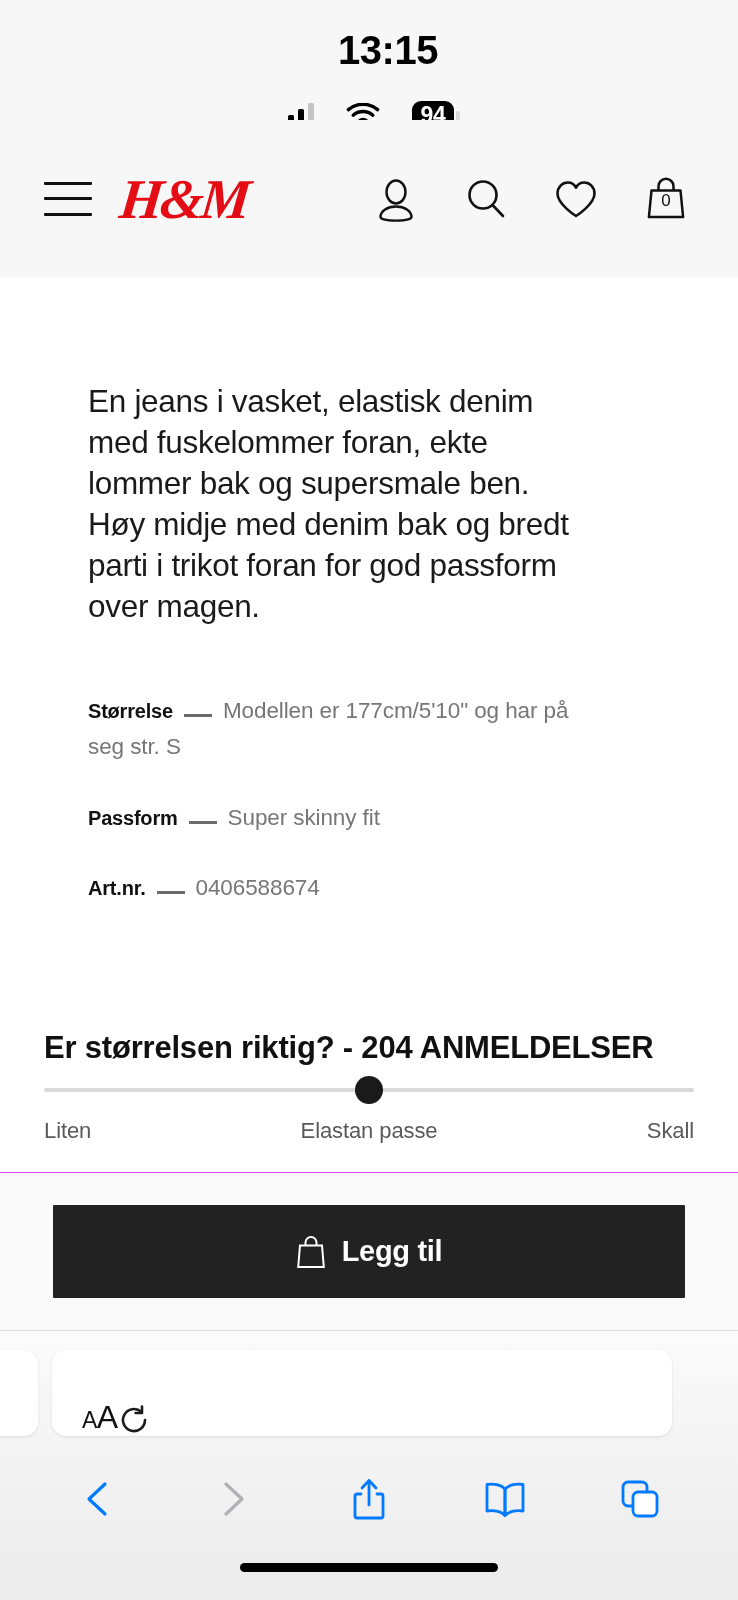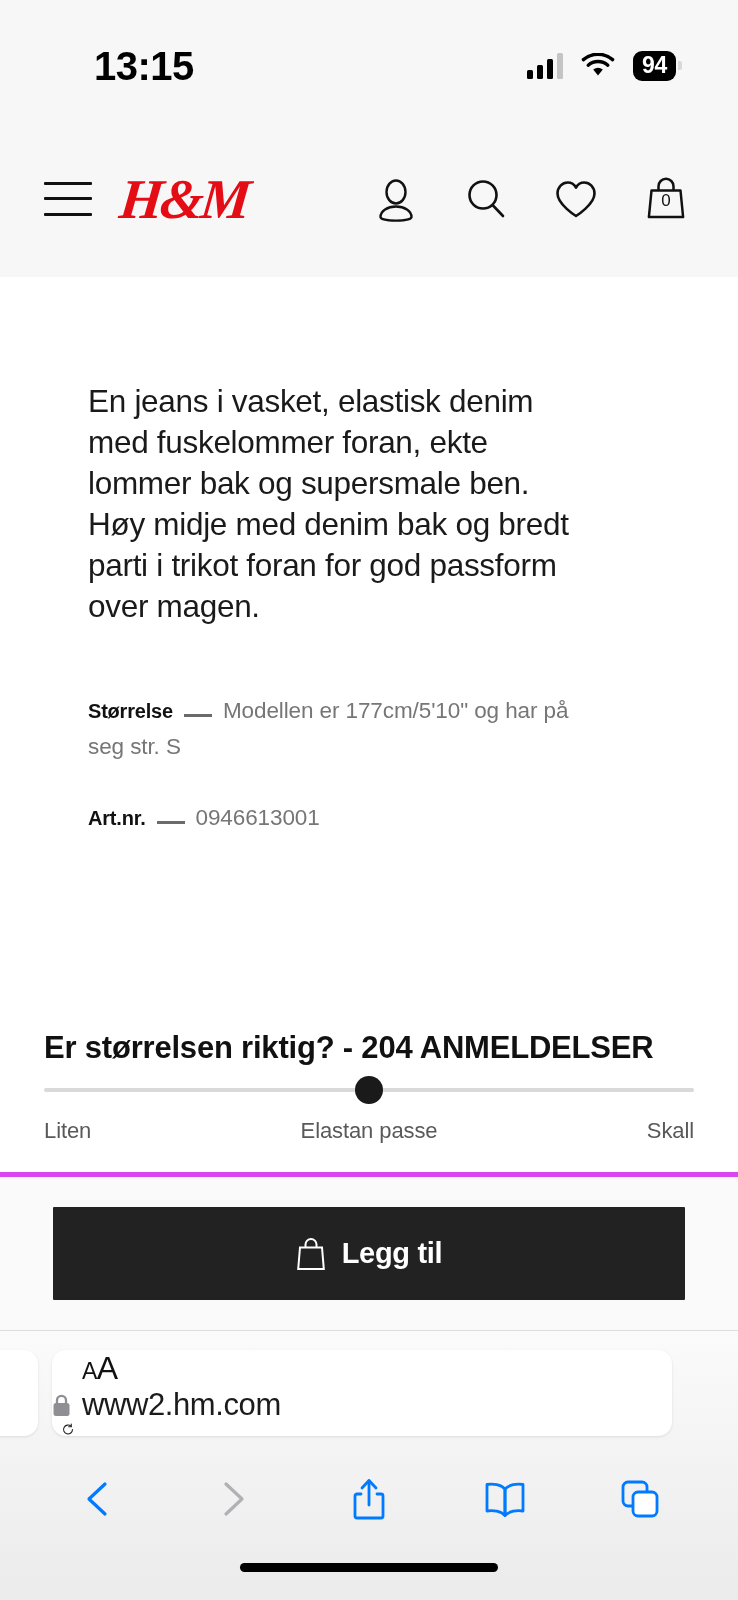--- a/index.html
+++ b/index.html
@@ -10,27 +10,28 @@
     overflow:hidden;
   }
   body { position:relative; }
 
   
   .statusbar {
     position:absolute; top:0; left:0; width:738px; height:120px;
     background:#f7f7f7;
     display:flex; align-items:center; justify-content:space-between;
     padding:16px 56px;
+    flex-direction:column;
   }
   .status-time {
     font-size:40px; font-weight:bold; color:#000;
     letter-spacing:-0.5px; margin-top:12px; margin-left:38px;
   }
   .status-right {
-    display:flex; align-items:center; gap:18px; margin-top:12px;
+    display:flex; align-items:center; gap:32px; margin-top:28px;
   }
   .sig-bars { display:flex; align-items:flex-end; gap:4px; height:26px; }
   .sig-bars i { display:block; width:6px; background:#000; border-radius:1.5px; }
   .sig-bars i:nth-child(1){ height:9px; }
   .sig-bars i:nth-child(2){ height:14px; }
   .sig-bars i:nth-child(3){ height:20px; }
   .sig-bars i:nth-child(4){ height:26px; background:#c4c4c4; }
   .wifi-icon { width:34px; height:26px; }
   .battery-badge {
     background:#000; color:#fff; border-radius:9px;
@@ -122,21 +123,21 @@
     background:#1a1a1a; cursor:pointer;
   }
   .slider-labels {
     display:flex; justify-content:space-between;
     font-size:22px; color:#595959; letter-spacing:-0.1px;
   }
 
   
   .cta-footer {
     position:absolute; left:0; top:1172px; width:738px; height:158px;
-    background:#fafafa; border-top:5px solid #d946ef;
+    background:#fafafa; border-top:1px solid #d946ef;
     display:flex; align-items:center; justify-content:center;
   }
   .cta-btn {
     width:632px; height:93px;
     background:#222222; color:#fff;
     border:none; border-radius:1px;
     display:flex; align-items:center; justify-content:center; gap:16px;
     cursor:pointer;
     font-size:29px; font-weight:bold; letter-spacing:-0.3px;
     font-family:"Liberation Sans", sans-serif;
@@ -153,21 +154,21 @@
     position:absolute; left:-40px; top:19px;
     width:78px; height:86px;
     background:#fff; border-radius:14px;
     box-shadow:0 1px 3px rgba(0,0,0,0.10);
   }
   .urlbar {
     position:absolute; left:52px; top:19px;
     width:620px; height:86px;
     background:#fff; border-radius:14px;
     box-shadow:0 1px 3px rgba(0,0,0,0.10);
-    display:flex; align-items:flex-start;flex-direction:column;
+    display:flex; align-items:flex-end;
   }
   .aa-btn {
     margin-left:30px; cursor:pointer;
     color:#111; letter-spacing:-0.5px; white-space:nowrap;
   }
   .aa-btn .small { font-size:23px; }
   .aa-btn .big { font-size:32px; }
   .url-center {
     flex:1; display:flex; align-items:center; justify-content:center; gap:11px;
     cursor:pointer;
@@ -251,23 +252,28 @@
 <div class="content">
   <p class="desc">En jeans i vasket, elastisk denim med fuskelommer foran, ekte lommer bak og supersmale ben. Høy midje med denim bak og bredt parti i trikot foran for god passform over magen.</p>
 
   <div class="spec-block">
     <div class="spec-row">
       <span class="spec-label">Størrelse</span>
       <span class="spec-dash"></span>
       <span class="spec-value">Modellen er 177cm/5'10" og har på seg str. S</span>
     </div>
     <div class="spec-row">
+      <span class="spec-label">Passform</span>
+      <span class="spec-dash"></span>
+      <span class="spec-value">Super skinny fit</span>
+    </div>
+    <div class="spec-row">
       <span class="spec-label">Art.nr.</span>
       <span class="spec-dash"></span>
-      <span class="spec-value">0946613001</span>
+      <span class="spec-value">0406588674</span>
     </div>
   </div>
 </div>
 
 <div class="review">
   <div class="review-title">Er størrelsen riktig? - 204 ANMELDELSER</div>
   <div class="slider-track">
     <div class="slider-thumb"></div>
   </div>
   <div class="slider-labels">
@@ -287,27 +293,20 @@
   </button>
 </div>
 
 <div class="safari">
   <div class="tab-peek"></div>
 
   <div class="urlbar">
     <div class="aa-btn">
       <span class="small">A</span><span class="big">A</span>
     </div>
-    <div class="url-center">
-      <svg class="lock-icon" viewBox="0 0 19 23">
-        <rect x="1.5" y="9" width="16" height="13" rx="2.5" fill="#8e8e93"></rect>
-        <path d="M5 9 V6.3 a4.5 4.5 0 0 1 9 0 V9" fill="none" stroke="#8e8e93" stroke-width="2.3"></path>
-      </svg>
-      <span class="url-text">www2.hm.com</span>
-    </div>
     <svg class="reload-btn" viewBox="0 0 32 32">
       <path d="M27 16 a11 11 0 1 1 -3.6 -8.1" fill="none" stroke="#1b1b1b" stroke-width="2.6" stroke-linecap="round"></path>
       <path d="M24 2.5 L24 9 L17.6 9" fill="none" stroke="#1b1b1b" stroke-width="2.6" stroke-linecap="round" stroke-linejoin="round"></path>
     </svg>
   </div>
 
   <div class="toolbar">
     <div class="tb-btn">
       <svg viewBox="0 0 34 40" width="34" height="40">
         <path d="M24 5 L8 20 L24 35" fill="none" stroke="#007aff" stroke-width="3.2" stroke-linecap="round" stroke-linejoin="round"></path>

